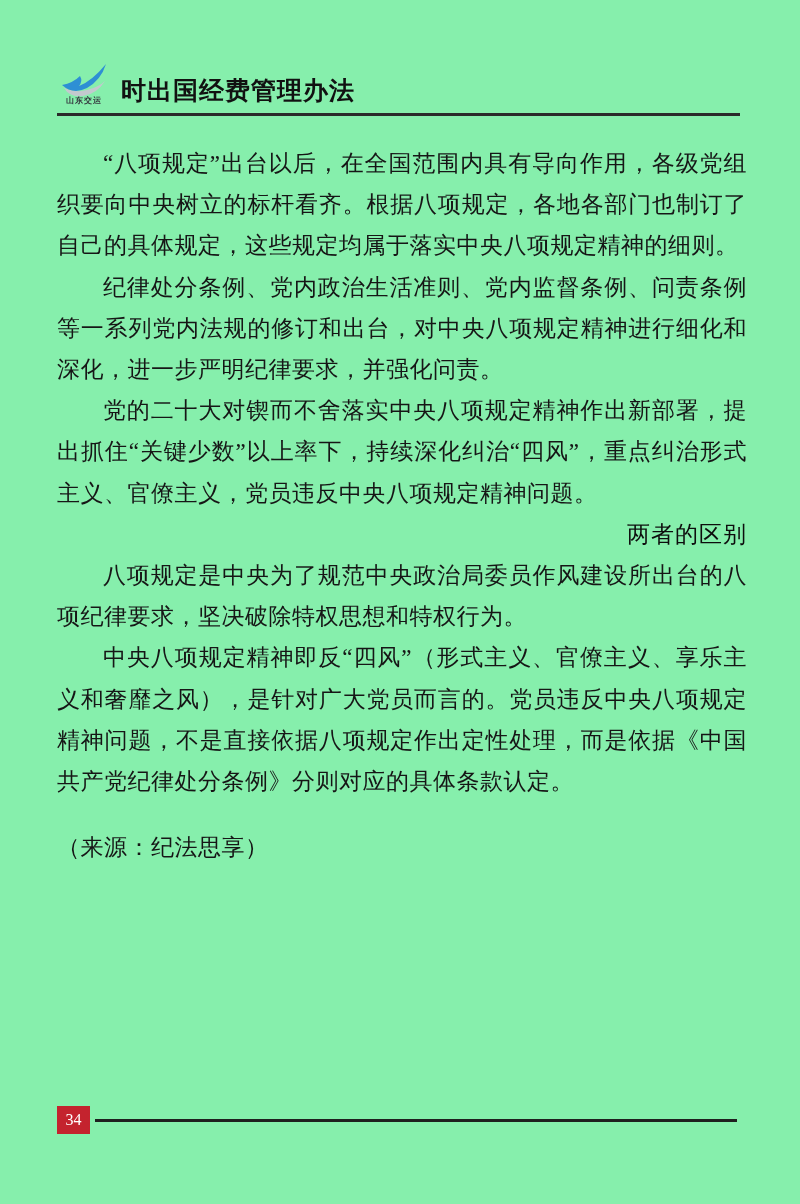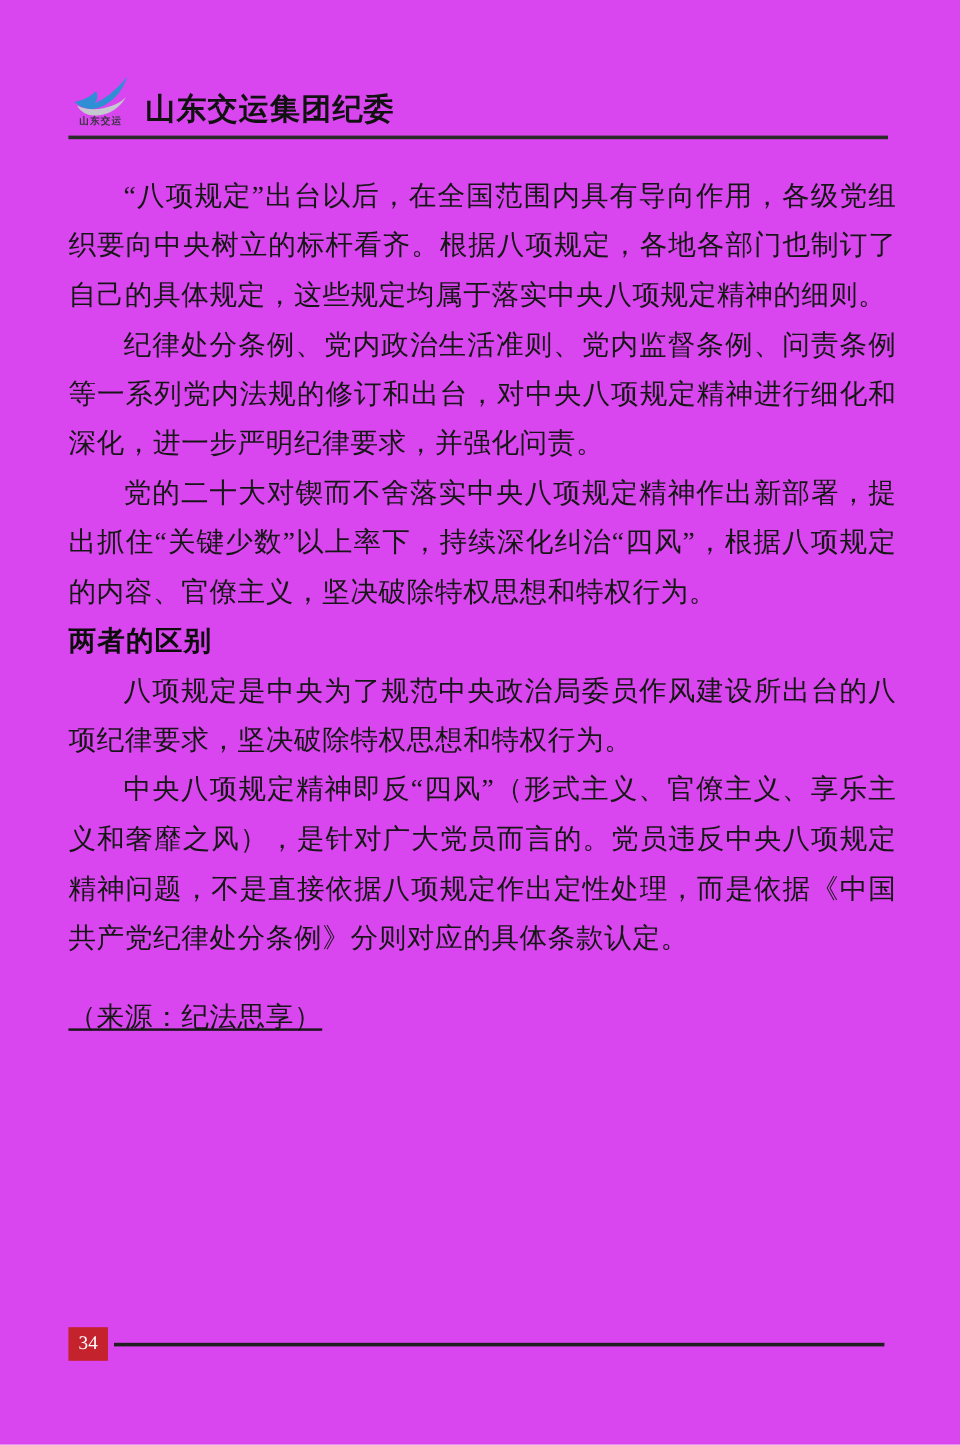--- a/index.html
+++ b/index.html
@@ -1,20 +1,20 @@
 <!DOCTYPE html>
 <html><head>
 <meta charset="utf-8">
 <style>
   html, body { margin: 0; padding: 0; background: #ffffff; }
   .page {
     position: relative;
     width: 800px;
     height: 1204px;
-    background: #d946ef;
+    background: #86efac;
     overflow: hidden;
     font-family: "Liberation Serif", "DejaVu Serif", serif;
     color: #1c1c1c;
   }
   
   .header {
     position: absolute;
     left: 57px;
     right: 60px;
     top: 60px;
@@ -65,32 +65,31 @@
     font-size: 23px;
     line-height: 41.2px;
     text-align: justify;
     text-justify: inter-character;
     letter-spacing: 0.5px;
     color: #161616;
   }
   .doc-body p.indent { text-indent: 2em; }
   .section-heading {
     font-family: "Liberation Sans", "DejaVu Sans", sans-serif;
-    font-weight: 700;
+    font-weight: 400;
     font-size: 23px;
     line-height: 41.2px;
-    text-align: left;
+    text-align: right;
     color: #0d0d0d;
     letter-spacing: 1px;
   }
   .source-note {
     margin-top: 25px !important;
     text-align: right;
     font-size: 22px;
-    text-decoration: underline;
   }
   
   .footer {
     position: absolute;
     left: 57px;
     right: 63px;
     top: 1106px;
     height: 28px;
     display: flex;
     align-items: center;
@@ -122,27 +121,27 @@
   <div class="header">
     <div class="logo">
       <span>
         <svg width="50" height="38" viewBox="0 0 50 38">
           <path d="M5 27 Q16 32 28 29 Q40 26 46 20 Q38 33 24 35 Q11 37 5 27 Z" fill="#c3c9ce"></path>
           <path d="M3 24 Q14 22 21 15 Q24 20 20 25 Q33 20 47 3 Q42 19 28 27 Q14 34 3 24 Z" fill="#2e8fd4"></path>
         </svg>
       </span>
       <span class="logo-caption">山东交运</span>
     </div>
-    <div class="org-title">山东交运集团纪委</div>
+    <div class="org-title">时出国经费管理办法</div>
   </div>
 
   <div class="doc-body">
     <p class="indent">“八项规定”出台以后，在全国范围内具有导向作用，各级党组织要向中央树立的标杆看齐。根据八项规定，各地各部门也制订了自己的具体规定，这些规定均属于落实中央八项规定精神的细则。</p>
     <p class="indent">纪律处分条例、党内政治生活准则、党内监督条例、问责条例等一系列党内法规的修订和出台，对中央八项规定精神进行细化和深化，进一步严明纪律要求，并强化问责。</p>
-    <p class="indent">党的二十大对锲而不舍落实中央八项规定精神作出新部署，提出抓住“关键少数”以上率下，持续深化纠治“四风”，根据八项规定的内容、官僚主义，坚决破除特权思想和特权行为。</p>
+    <p class="indent">党的二十大对锲而不舍落实中央八项规定精神作出新部署，提出抓住“关键少数”以上率下，持续深化纠治“四风”，重点纠治形式主义、官僚主义，党员违反中央八项规定精神问题。</p>
 
     <div class="section-heading">两者的区别</div>
 
     <p class="indent">八项规定是中央为了规范中央政治局委员作风建设所出台的八项纪律要求，坚决破除特权思想和特权行为。</p>
     <p class="indent">中央八项规定精神即反“四风”（形式主义、官僚主义、享乐主义和奢靡之风），是针对广大党员而言的。党员违反中央八项规定精神问题，不是直接依据八项规定作出定性处理，而是依据《中国共产党纪律处分条例》分则对应的具体条款认定。</p>
 
     <p class="source-note">（来源：纪法思享）</p>
   </div>
 
   <div class="footer">

